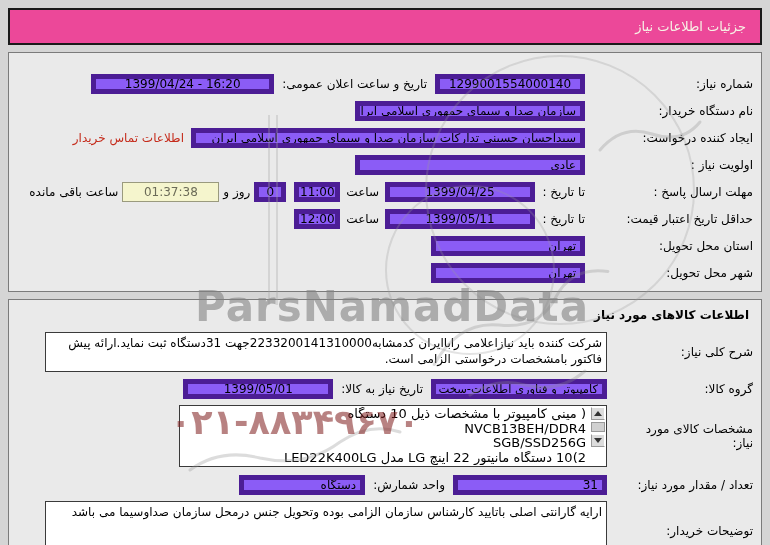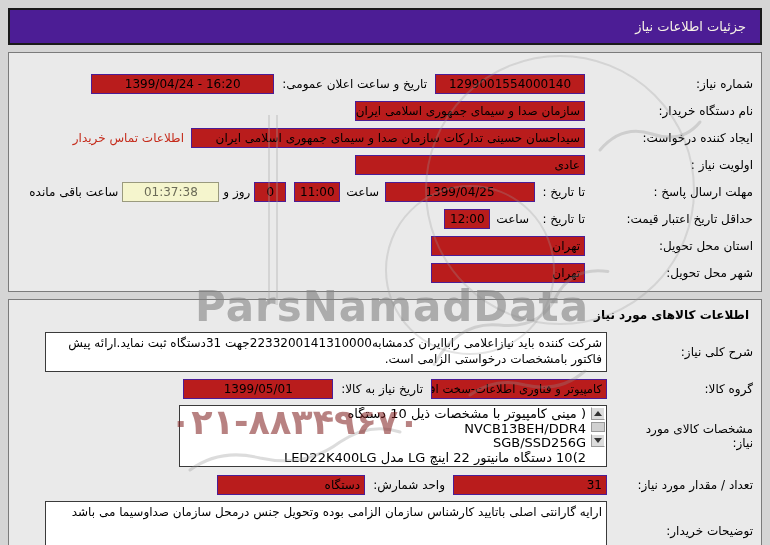--- a/index.html
+++ b/index.html
@@ -4,47 +4,47 @@
 <style>
   *{box-sizing:border-box;margin:0;padding:0}
   html,body{width:770px;height:545px;overflow:hidden}
   body{
     background:#d5d5d5;
     font-family:"DejaVu Sans",sans-serif;
     font-size:12px;color:#000;direction:rtl;position:relative;
   }
   .wrap{padding:8px;position:relative;z-index:1}
   .titlebar{
-    background:#4c1d95;border:2px solid #1a1a1a;height:37px;
+    background:#ec4899;border:2px solid #1a1a1a;height:37px;
     display:flex;align-items:center;padding:0 14px;
     color:#f7f3e6;font-size:13px;
   }
   .panel{
     background:#eaeaea;border:1px solid #7b7b7b;margin-top:7px;
     padding:20px 8px 6px;
   }
   #panel2{padding-top:8px}
   .r{display:flex;align-items:center;margin-bottom:6px;min-height:21px}
   .lbl{flex:0 0 168px;padding-left:28px;line-height:14px}
   .p2lbl{flex:0 0 146px;padding-left:20px;line-height:14px}
   .midlbl{margin:0 8px;white-space:nowrap}
   .field{
-    background:#b91c1c;border:1px solid #4c1d95;height:20px;
+    background:#8b5cf6;border:5px solid #4c1d95;height:20px;
     display:flex;align-items:center;padding:0 4px;
     overflow:hidden;white-space:nowrap;
   }
   .field.center{justify-content:center}
   .area{
     background:#fff;border:1px solid #3a3a3a;padding:2px 4px;
     line-height:16px;overflow:hidden;
   }
   .num{direction:ltr;unicode-bidi:isolate}
   .w150{width:150px}.w183{width:183px}.w230{width:230px}.w394{width:394px}
   .w46{width:46px}.w32{width:32px}.w97{width:97px}.w154{width:154px}
-  .w176{width:176px;font-size:11.5px}.w126{width:148px}
+  .w176{width:176px;font-size:11.5px}.w126{width:126px}
   .until{flex:0 0 50px}
   .sep{margin:0 6px;white-space:nowrap}
   .countdown{background:#f5f5cd;border:1px solid #9a9a7e;color:#6b6b58}
   .link{color:#c52b1b;margin-right:7px;white-space:nowrap;cursor:pointer}
   .sec-title{font-weight:bold;font-size:12px;margin:0 4px 10px 0}
   .desc{width:562px;height:40px}
   .notes{width:562px;height:60px}
   .listbox{
     width:428px;height:62px;background:#fff;border:1px solid #3a3a3a;
     position:relative;padding:1px 20px 0 4px;
@@ -132,20 +132,23 @@
       <span class="sep" style="margin:0 4px">روز و</span>
       <div class="field center countdown w97">
           <span class="num">01:37:38</span>
         </div>
       <span class="sep" style="margin:0 4px">ساعت باقی مانده</span>
     </div>
 
     <div class="r">
       <div class="lbl">حداقل تاریخ اعتبار قیمت:</div>
       <div class="until">تا تاریخ :</div>
+      <div class="field center w150">
+          <span class="num">1399/05/11</span>
+        </div>
       <span class="sep">ساعت</span>
       <div class="field center w46">
           <span class="num">12:00</span>
         </div>
     </div>
 
     <div class="r">
       <div class="lbl">استان محل تحویل:</div>
       <div class="field w154">تهران</div>
     </div>

